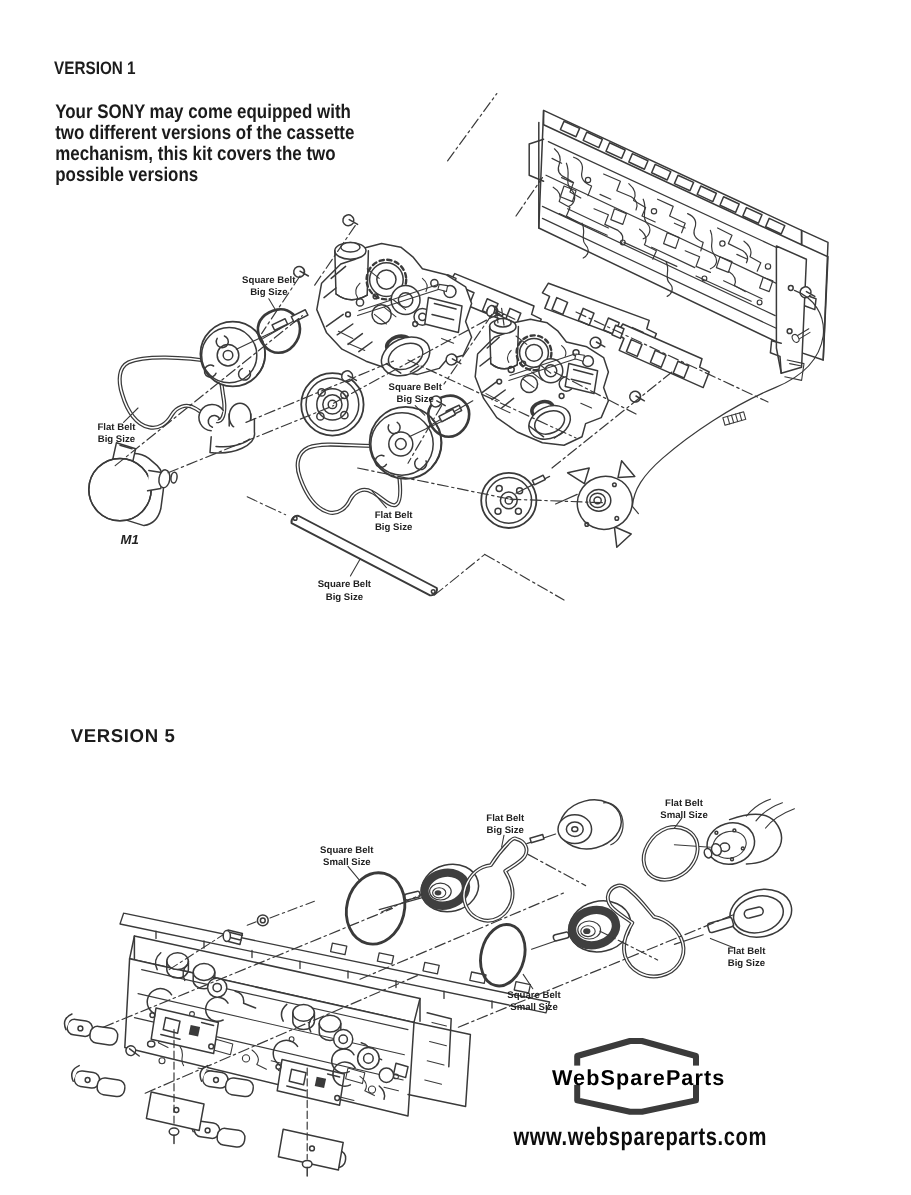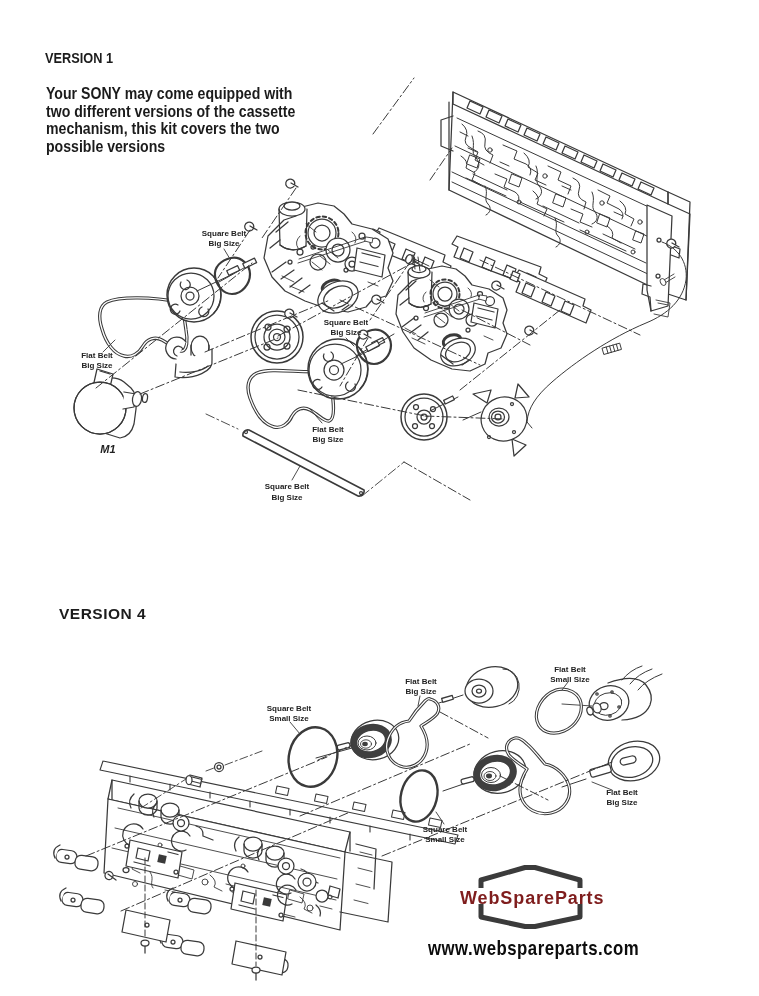--- a/index.html
+++ b/index.html
@@ -2,29 +2,29 @@
 <html><head>
 <meta charset="utf-8">
 <style>
 html,body{margin:0;padding:0;}
 body{width:759px;height:996px;background:#ffffff;position:relative;overflow:hidden;
      font-family:"Liberation Sans",sans-serif;}
 .t{position:absolute;color:#1c1c1c;z-index:2;}
 #v1{left:45px;top:49px;font-size:15px;font-weight:bold;transform:scaleX(.85);transform-origin:0 0;}
 #para{left:46px;top:85px;font-size:16.5px;font-weight:bold;line-height:17.6px;color:#1b1b1b;transform:scaleX(.855);transform-origin:0 0;white-space:nowrap;}
 #v2{left:59px;top:605px;font-size:15.5px;font-weight:bold;letter-spacing:.5px;}
-#logo-text{left:460px;top:888px;font-size:18px;font-weight:bold;color:#7f1d1d;letter-spacing:.9px;}
+#logo-text{left:460px;top:888px;font-size:18px;font-weight:bold;color:#000000;letter-spacing:.9px;}
 #url{left:428px;top:936px;font-size:21px;font-weight:bold;color:#0c0c0c;letter-spacing:.6px;transform:scaleX(.8);transform-origin:0 0;}
 svg{position:absolute;left:0;top:0;}
 </style>
 </head>
 <body>
 <div class="t" id="v1">VERSION 1</div>
 <div class="t" id="para">Your SONY may come equipped with<br>two different versions of the cassette<br>mechanism, this kit covers the two<br>possible versions</div>
-<div class="t" id="v2">VERSION 4</div>
+<div class="t" id="v2">VERSION 5</div>
 <div class="t" id="logo-text">WebSpareParts</div>
 <div class="t" id="url">www.webspareparts.com</div>
 <svg width="759" height="996" viewBox="0 0 759 996" fill="none" stroke="#3a3a3a" stroke-width="1.25" stroke-linecap="round" stroke-linejoin="round">
 
 <g id="top">
 
 <g id="panel">
 <path d="M453,92 L668,192 L690,202 L686,300 L662,292 L449,190 Z" fill="#fff"></path>
 <path d="M453,92 L453,104 L668,204 L668,192"></path>
 <path d="M668,192 L668,204 M668,204 L690,214 L686,300"></path>

